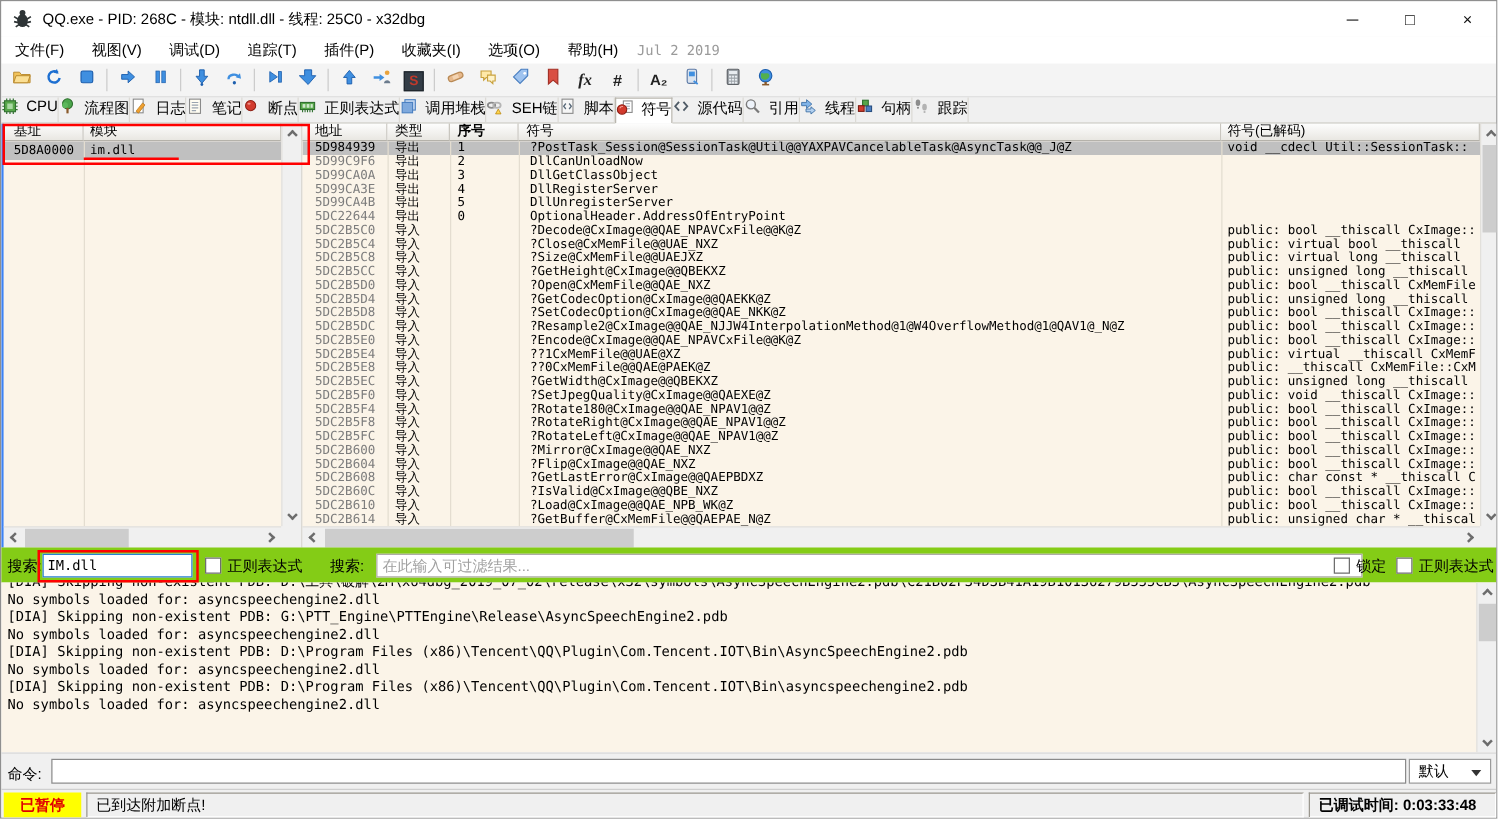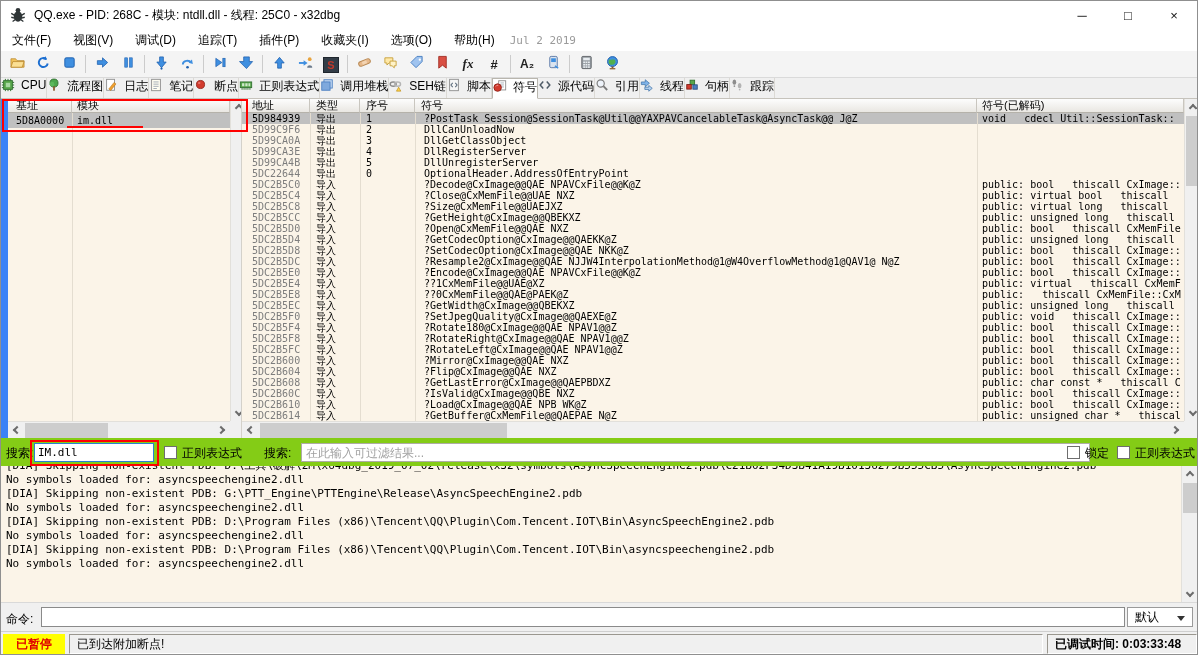--- a/index.html
+++ b/index.html
@@ -26,21 +26,21 @@
                color:#c0392b;font-weight:bold;font-size:11px;line-height:14px;text-align:center;}
   
   .tabbar{position:absolute;top:77px;left:0;right:0;height:21px;background:#f0f0f0;display:flex;border-bottom:1px solid #c6c3bc;}
   .tab{display:flex;align-items:flex-start;gap:5px;padding:0 0;font-size:12px;color:#000;border-right:1px solid #dcdad5;height:20px;}
   .tab.active{background:#fff;border:1px solid #b9b6ae;border-bottom:1px solid #fff;height:21px;}
   .tab .ticon{width:15px;height:15px;display:inline-flex;}
   
   .workspace{position:absolute;top:98px;left:0;right:0;height:339px;background:#f0f0f0;}
   .hdr-cell{background:linear-gradient(#fdfdfd,#e9e7e2);border-right:1px solid #c9c6bf;border-bottom:1px solid #b5b2aa;
             font-size:11px;color:#000;height:14px;line-height:13px;overflow:hidden;white-space:nowrap;}
-  .mod-panel{position:absolute;left:0;top:0;width:238px;height:339px;border-left:7px solid #3b82f6;}
+  .mod-panel{position:absolute;left:0;top:0;width:238px;height:339px;border-left:2px solid #3b82f6;}
   .mod-header{position:absolute;left:0;top:0;width:222px;height:14px;display:flex;}
   .mod-body{position:absolute;left:0;top:14px;width:222px;height:308px;background:#fbf4e8;overflow:hidden;}
   .mod-row{height:15px;line-height:15px;display:flex;font-family:"DejaVu Sans Mono",monospace;font-size:10px;white-space:pre;}
   .mod-row.selected{background:#c0c0c0;}
   .mc-base{width:64px;padding-left:8px;color:#000;}
   .mc-mod{width:158px;padding-left:5px;color:#000;}
   .grid-line{position:absolute;top:0;bottom:0;width:1px;background:#e4ddd0;}
   .sym-panel{position:absolute;left:240px;top:0;width:958px;height:339px;border-left:1px solid #d4d1ca;}
   .sym-header{position:absolute;left:0;top:0;width:942px;height:14px;display:flex;}
   .sym-body{position:absolute;left:0;top:14px;width:942px;height:308px;background:#fbf4e8;overflow:hidden;}
@@ -450,21 +450,21 @@
           </div>
         <div class="sb-thumb" style="left:17px;top:1px;width:83px;height:15px;"></div>
       </div>
       <div class="sb" style="left:222px;top:322px;width:16px;height:17px;"></div>
     </div>
 
     <div class="sym-panel">
       <div class="sym-header" id="symHeader">
           <div class="hdr-cell" style="width: 68px; padding-left: 10px;">地址</div>
           <div class="hdr-cell" style="width: 50px; padding-left: 6px;">类型</div>
-          <div class="hdr-cell" style="width: 55px; padding-left: 6px;">序号</div>
+          <div class="hdr-cell" style="width: 55px; padding-left: 6px; font-weight: bold;">序号</div>
           <div class="hdr-cell" style="width: 562px; padding-left: 6px;">符号</div>
           <div class="hdr-cell" style="width: 207px; padding-left: 5px;">符号(已解码)</div>
         </div>
       <div class="sym-body" id="symBody">
         <div class="grid-line" style="left:68px"></div>
         <div class="grid-line" style="left:118px"></div>
         <div class="grid-line" style="left:173px"></div>
         <div class="grid-line" style="left:735px"></div>
       <div class="sym-row selected"><span class="c-addr">5D984939</span><span class="c-type">导出</span><span class="c-ord">1</span><span class="c-sym">?PostTask_Session@SessionTask@Util@@YAXPAVCancelableTask@AsyncTask@@_J@Z</span><span class="c-dec">void __cdecl Util::SessionTask::</span></div>
           <div class="sym-row"><span class="c-addr">5D99C9F6</span><span class="c-type">导出</span><span class="c-ord">2</span><span class="c-sym">DllCanUnloadNow</span><span class="c-dec"></span></div>

